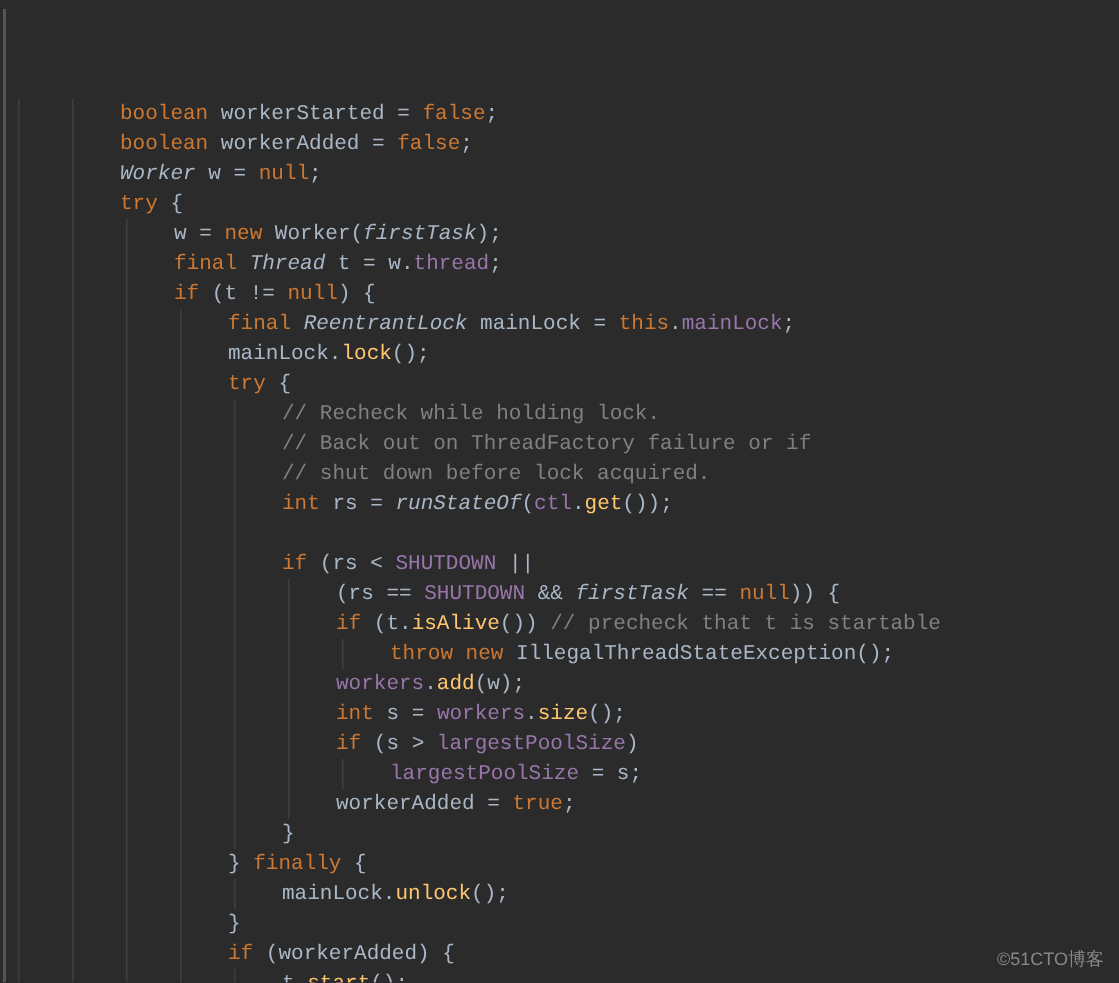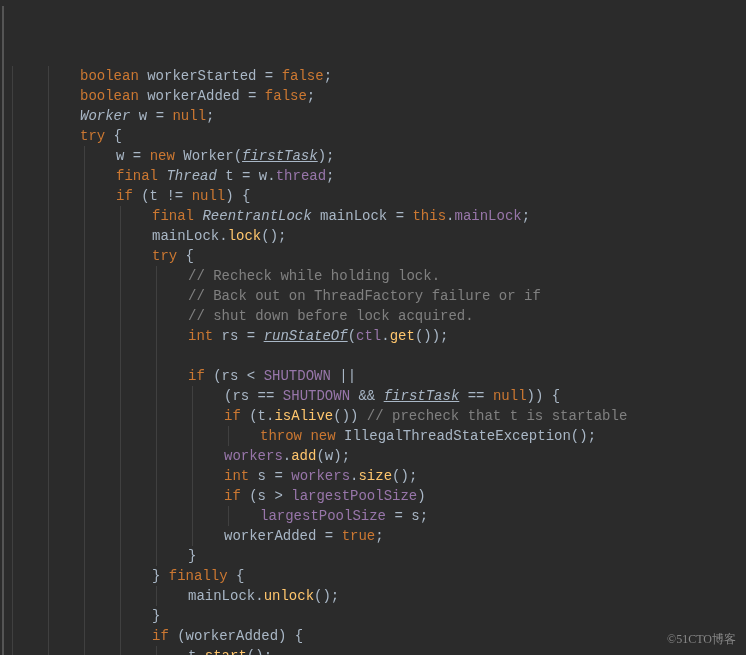--- a/index.html
+++ b/index.html
@@ -34,34 +34,34 @@
   .gutter-bar {
     position: absolute;
     left: 2px;
     top: 6px;
     bottom: 0;
     width: 2px;
     background: #555;
   }
   .kw { color: #cc7832; }
   .type { color: #a9b7c6; font-style: italic; }
-  .param { color: #a9b7c6; font-style: italic; text-decoration: underline; }
+  .param { color: #a9b7c6; font-style: italic; }
   .fn { color: #ffc66d; }
   .field { color: #9876aa; }
   .comment { color: #808080; }
   .plain { color: #a9b7c6; }
   .op { color: #a9b7c6; }
   .static-field { color: #9876aa; }
   .watermark {
     position: absolute;
     bottom: 6px;
     right: 10px;
     color: #888;
     font-size: 12px;
-    font-family: Liberation Serif, serif;
+    font-family: Liberation Sans, sans-serif;
   }
 </style>
 </head>
 <body>
 
 <div class="editor">
   <div class="gutter-bar"></div>
   <div id="code-lines"><div class="line" style="padding-left: 80px;"><span class="indent-guide" style="left: 12px;"></span><span class="indent-guide" style="left: 48px;"></span><span class="kw">boolean</span><span class="plain"> workerStarted </span><span class="op">=</span><span class="plain"> </span><span class="kw">false</span><span class="plain">;</span></div><div class="line" style="padding-left: 80px;"><span class="indent-guide" style="left: 12px;"></span><span class="indent-guide" style="left: 48px;"></span><span class="kw">boolean</span><span class="plain"> workerAdded </span><span class="op">=</span><span class="plain"> </span><span class="kw">false</span><span class="plain">;</span></div><div class="line" style="padding-left: 80px;"><span class="indent-guide" style="left: 12px;"></span><span class="indent-guide" style="left: 48px;"></span><span class="type">Worker</span><span class="plain"> w </span><span class="op">=</span><span class="plain"> </span><span class="kw">null</span><span class="plain">;</span></div><div class="line" style="padding-left: 80px;"><span class="indent-guide" style="left: 12px;"></span><span class="indent-guide" style="left: 48px;"></span><span class="kw">try</span><span class="plain"> {</span></div><div class="line" style="padding-left: 116px;"><span class="indent-guide" style="left: 12px;"></span><span class="indent-guide" style="left: 48px;"></span><span class="indent-guide" style="left: 84px;"></span><span class="plain">w </span><span class="op">=</span><span class="plain"> </span><span class="kw">new</span><span class="plain"> Worker(</span><span class="param">firstTask</span><span class="plain">);</span></div><div class="line" style="padding-left: 116px;"><span class="indent-guide" style="left: 12px;"></span><span class="indent-guide" style="left: 48px;"></span><span class="indent-guide" style="left: 84px;"></span><span class="kw">final</span><span class="plain"> </span><span class="type">Thread</span><span class="plain"> t </span><span class="op">=</span><span class="plain"> w.</span><span class="field">thread</span><span class="plain">;</span></div><div class="line" style="padding-left: 116px;"><span class="indent-guide" style="left: 12px;"></span><span class="indent-guide" style="left: 48px;"></span><span class="indent-guide" style="left: 84px;"></span><span class="kw">if</span><span class="plain"> (t </span><span class="op">!=</span><span class="plain"> </span><span class="kw">null</span><span class="plain">) {</span></div><div class="line" style="padding-left: 152px;"><span class="indent-guide" style="left: 12px;"></span><span class="indent-guide" style="left: 48px;"></span><span class="indent-guide" style="left: 84px;"></span><span class="indent-guide" style="left: 120px;"></span><span class="kw">final</span><span class="plain"> </span><span class="type">ReentrantLock</span><span class="plain"> mainLock </span><span class="op">=</span><span class="plain"> </span><span class="kw">this</span><span class="plain">.</span><span class="field">mainLock</span><span class="plain">;</span></div><div class="line" style="padding-left: 152px;"><span class="indent-guide" style="left: 12px;"></span><span class="indent-guide" style="left: 48px;"></span><span class="indent-guide" style="left: 84px;"></span><span class="indent-guide" style="left: 120px;"></span><span class="plain">mainLock.</span><span class="fn">lock</span><span class="plain">();</span></div><div class="line" style="padding-left: 152px;"><span class="indent-guide" style="left: 12px;"></span><span class="indent-guide" style="left: 48px;"></span><span class="indent-guide" style="left: 84px;"></span><span class="indent-guide" style="left: 120px;"></span><span class="kw">try</span><span class="plain"> {</span></div><div class="line" style="padding-left: 188px;"><span class="indent-guide" style="left: 12px;"></span><span class="indent-guide" style="left: 48px;"></span><span class="indent-guide" style="left: 84px;"></span><span class="indent-guide" style="left: 120px;"></span><span class="indent-guide" style="left: 156px;"></span><span class="comment">// Recheck while holding lock.</span></div><div class="line" style="padding-left: 188px;"><span class="indent-guide" style="left: 12px;"></span><span class="indent-guide" style="left: 48px;"></span><span class="indent-guide" style="left: 84px;"></span><span class="indent-guide" style="left: 120px;"></span><span class="indent-guide" style="left: 156px;"></span><span class="comment">// Back out on ThreadFactory failure or if</span></div><div class="line" style="padding-left: 188px;"><span class="indent-guide" style="left: 12px;"></span><span class="indent-guide" style="left: 48px;"></span><span class="indent-guide" style="left: 84px;"></span><span class="indent-guide" style="left: 120px;"></span><span class="indent-guide" style="left: 156px;"></span><span class="comment">// shut down before lock acquired.</span></div><div class="line" style="padding-left: 188px;"><span class="indent-guide" style="left: 12px;"></span><span class="indent-guide" style="left: 48px;"></span><span class="indent-guide" style="left: 84px;"></span><span class="indent-guide" style="left: 120px;"></span><span class="indent-guide" style="left: 156px;"></span><span class="kw">int</span><span class="plain"> rs </span><span class="op">=</span><span class="plain"> </span><span class="param">runStateOf</span><span class="plain">(</span><span class="field">ctl</span><span class="plain">.</span><span class="fn">get</span><span class="plain">());</span></div><div class="line" style="padding-left: 188px;"><span class="indent-guide" style="left: 12px;"></span><span class="indent-guide" style="left: 48px;"></span><span class="indent-guide" style="left: 84px;"></span><span class="indent-guide" style="left: 120px;"></span><span class="indent-guide" style="left: 156px;"></span><span class="plain"></span></div><div class="line" style="padding-left: 188px;"><span class="indent-guide" style="left: 12px;"></span><span class="indent-guide" style="left: 48px;"></span><span class="indent-guide" style="left: 84px;"></span><span class="indent-guide" style="left: 120px;"></span><span class="indent-guide" style="left: 156px;"></span><span class="kw">if</span><span class="plain"> (rs </span><span class="op">&lt;</span><span class="plain"> </span><span class="static-field">SHUTDOWN</span><span class="plain"> </span><span class="op">||</span></div><div class="line" style="padding-left: 224px;"><span class="indent-guide" style="left: 12px;"></span><span class="indent-guide" style="left: 48px;"></span><span class="indent-guide" style="left: 84px;"></span><span class="indent-guide" style="left: 120px;"></span><span class="indent-guide" style="left: 156px;"></span><span class="indent-guide" style="left: 192px;"></span><span class="plain">(rs </span><span class="op">==</span><span class="plain"> </span><span class="static-field">SHUTDOWN</span><span class="plain"> </span><span class="op">&amp;&amp;</span><span class="plain"> </span><span class="param">firstTask</span><span class="plain"> </span><span class="op">==</span><span class="plain"> </span><span class="kw">null</span><span class="plain">)) {</span></div><div class="line" style="padding-left: 224px;"><span class="indent-guide" style="left: 12px;"></span><span class="indent-guide" style="left: 48px;"></span><span class="indent-guide" style="left: 84px;"></span><span class="indent-guide" style="left: 120px;"></span><span class="indent-guide" style="left: 156px;"></span><span class="indent-guide" style="left: 192px;"></span><span class="kw">if</span><span class="plain"> (t.</span><span class="fn">isAlive</span><span class="plain">()) </span><span class="comment">// precheck that t is startable</span></div><div class="line" style="padding-left: 260px;"><span class="indent-guide" style="left: 12px;"></span><span class="indent-guide" style="left: 48px;"></span><span class="indent-guide" style="left: 84px;"></span><span class="indent-guide" style="left: 120px;"></span><span class="indent-guide" style="left: 156px;"></span><span class="indent-guide" style="left: 192px;"></span><span class="indent-guide" style="left: 228px;"></span><span class="kw">throw new</span><span class="plain"> IllegalThreadStateException();</span></div><div class="line" style="padding-left: 224px;"><span class="indent-guide" style="left: 12px;"></span><span class="indent-guide" style="left: 48px;"></span><span class="indent-guide" style="left: 84px;"></span><span class="indent-guide" style="left: 120px;"></span><span class="indent-guide" style="left: 156px;"></span><span class="indent-guide" style="left: 192px;"></span><span class="field">workers</span><span class="plain">.</span><span class="fn">add</span><span class="plain">(w);</span></div><div class="line" style="padding-left: 224px;"><span class="indent-guide" style="left: 12px;"></span><span class="indent-guide" style="left: 48px;"></span><span class="indent-guide" style="left: 84px;"></span><span class="indent-guide" style="left: 120px;"></span><span class="indent-guide" style="left: 156px;"></span><span class="indent-guide" style="left: 192px;"></span><span class="kw">int</span><span class="plain"> s </span><span class="op">=</span><span class="plain"> </span><span class="field">workers</span><span class="plain">.</span><span class="fn">size</span><span class="plain">();</span></div><div class="line" style="padding-left: 224px;"><span class="indent-guide" style="left: 12px;"></span><span class="indent-guide" style="left: 48px;"></span><span class="indent-guide" style="left: 84px;"></span><span class="indent-guide" style="left: 120px;"></span><span class="indent-guide" style="left: 156px;"></span><span class="indent-guide" style="left: 192px;"></span><span class="kw">if</span><span class="plain"> (s </span><span class="op">&gt;</span><span class="plain"> </span><span class="field">largestPoolSize</span><span class="plain">)</span></div><div class="line" style="padding-left: 260px;"><span class="indent-guide" style="left: 12px;"></span><span class="indent-guide" style="left: 48px;"></span><span class="indent-guide" style="left: 84px;"></span><span class="indent-guide" style="left: 120px;"></span><span class="indent-guide" style="left: 156px;"></span><span class="indent-guide" style="left: 192px;"></span><span class="indent-guide" style="left: 228px;"></span><span class="field">largestPoolSize</span><span class="plain"> </span><span class="op">=</span><span class="plain"> s;</span></div><div class="line" style="padding-left: 224px;"><span class="indent-guide" style="left: 12px;"></span><span class="indent-guide" style="left: 48px;"></span><span class="indent-guide" style="left: 84px;"></span><span class="indent-guide" style="left: 120px;"></span><span class="indent-guide" style="left: 156px;"></span><span class="indent-guide" style="left: 192px;"></span><span class="plain">workerAdded </span><span class="op">=</span><span class="plain"> </span><span class="kw">true</span><span class="plain">;</span></div><div class="line" style="padding-left: 188px;"><span class="indent-guide" style="left: 12px;"></span><span class="indent-guide" style="left: 48px;"></span><span class="indent-guide" style="left: 84px;"></span><span class="indent-guide" style="left: 120px;"></span><span class="indent-guide" style="left: 156px;"></span><span class="plain">}</span></div><div class="line" style="padding-left: 152px;"><span class="indent-guide" style="left: 12px;"></span><span class="indent-guide" style="left: 48px;"></span><span class="indent-guide" style="left: 84px;"></span><span class="indent-guide" style="left: 120px;"></span><span class="plain">} </span><span class="kw">finally</span><span class="plain"> {</span></div><div class="line" style="padding-left: 188px;"><span class="indent-guide" style="left: 12px;"></span><span class="indent-guide" style="left: 48px;"></span><span class="indent-guide" style="left: 84px;"></span><span class="indent-guide" style="left: 120px;"></span><span class="indent-guide" style="left: 156px;"></span><span class="plain">mainLock.</span><span class="fn">unlock</span><span class="plain">();</span></div><div class="line" style="padding-left: 152px;"><span class="indent-guide" style="left: 12px;"></span><span class="indent-guide" style="left: 48px;"></span><span class="indent-guide" style="left: 84px;"></span><span class="indent-guide" style="left: 120px;"></span><span class="plain">}</span></div><div class="line" style="padding-left: 152px;"><span class="indent-guide" style="left: 12px;"></span><span class="indent-guide" style="left: 48px;"></span><span class="indent-guide" style="left: 84px;"></span><span class="indent-guide" style="left: 120px;"></span><span class="kw">if</span><span class="plain"> (workerAdded) {</span></div><div class="line" style="padding-left: 188px;"><span class="indent-guide" style="left: 12px;"></span><span class="indent-guide" style="left: 48px;"></span><span class="indent-guide" style="left: 84px;"></span><span class="indent-guide" style="left: 120px;"></span><span class="indent-guide" style="left: 156px;"></span><span class="plain">t.</span><span class="fn">start</span><span class="plain">();</span></div></div>
 </div>
 

